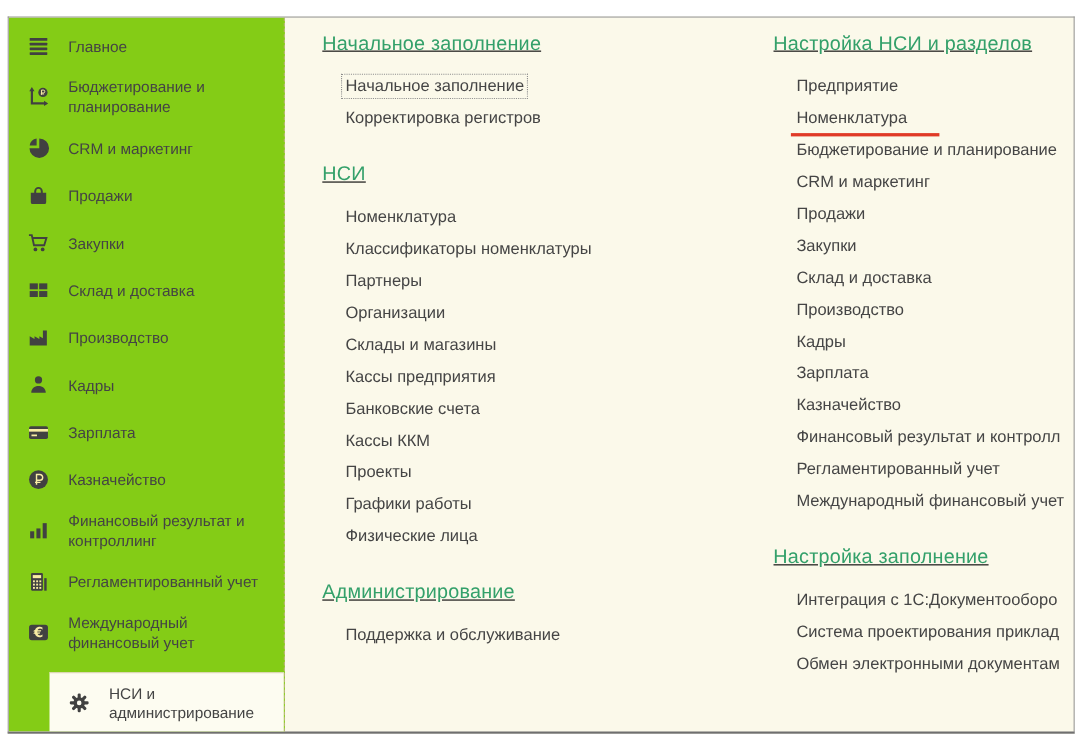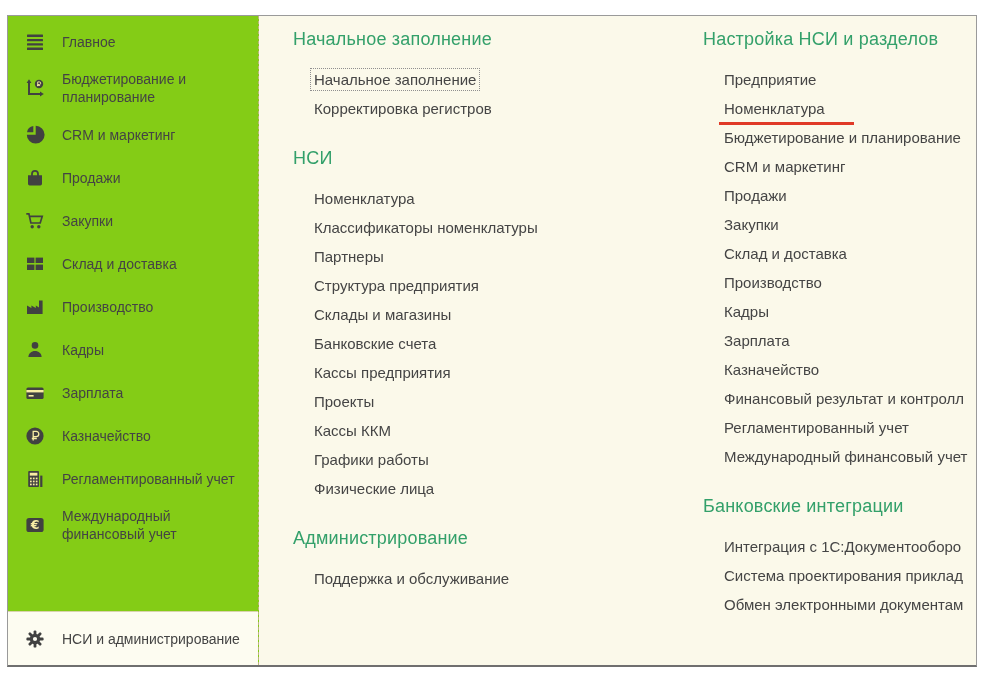--- a/index.html
+++ b/index.html
@@ -36,24 +36,25 @@
   .side-item .ic {
     width: 54px; min-width: 54px;
     display: flex; align-items: center; justify-content: center;
   }
   .side-item .lbl { width: 188px; }
   .side-item.selected {
     margin-top: auto;
     background: #fdfcf1;
     border-top: 1px solid #d9d3ae;
     min-height: 54px;
+    margin-left: 37px;
   }
   .side-item svg { display: block; }
   
-  .content { flex: 1; display: flex; min-width: 0; }
+  .content { flex: 1; display: flex; min-width: 0; text-decoration: underline; }
   .col { padding-top: 12px; }
   .col-1 { width: 444px; min-width: 444px; padding-left: 34px; }
   .col-2 { flex: 1; min-width: 0; overflow: hidden; }
   .section-title {
     color: #33a06a; font-size: 18px; font-weight: normal;
     letter-spacing: .2px;
     margin: 26px 0 13px 0; line-height: 22px;
     white-space: nowrap;
   }
   .section:first-child .section-title { margin-top: 0; }
@@ -173,20 +174,32 @@
     <span class="lbl">Зарплата</span>
   </div>
       <div class="side-item">
     <span class="ic">
           <svg width="20" height="20" viewBox="0 0 20 20">
             <circle cx="10" cy="10" r="8.6" fill="#414141"></circle>
             <path d="M8.2 14.6V5.4h3a2.6 2.6 0 1 1 0 5.2h-3m-1.4 1.9h5" fill="none" stroke="#f8eda4" stroke-width="1.3"></path>
           </svg>
         </span>
     <span class="lbl">Казначейство</span>
+  </div>
+      <div class="side-item">
+    <span class="ic">
+          <svg width="20" height="20" viewBox="0 0 20 20">
+            <g fill="#414141">
+              <rect x="2.4" y="11" width="3.7" height="6.4"></rect>
+              <rect x="8.1" y="8.4" width="3.7" height="9"></rect>
+              <rect x="13.8" y="3.6" width="3.7" height="13.8"></rect>
+            </g>
+          </svg>
+        </span>
+    <span class="lbl">Финансовый результат и контроллинг</span>
   </div>
       <div class="side-item">
     <span class="ic">
           <svg width="20" height="20" viewBox="0 0 20 20">
             <rect x="3.2" y="2" width="10.8" height="16" rx="1" fill="#414141"></rect>
             <rect x="15.2" y="6.6" width="2.2" height="11.4" fill="#414141"></rect>
             <rect x="4.8" y="3.8" width="7.6" height="2.8" fill="#f8eda4"></rect>
             <g fill="#f8eda4">
               <rect x="5" y="8.6" width="1.7" height="1.7"></rect>
               <rect x="7.9" y="8.6" width="1.7" height="1.7"></rect>
@@ -243,36 +256,36 @@
   <div class="menu-item">
     <span class="lbl-wrap">Номенклатура</span>
   </div>
           <div class="menu-item">
     <span class="lbl-wrap">Классификаторы номенклатуры</span>
   </div>
           <div class="menu-item">
     <span class="lbl-wrap">Партнеры</span>
   </div>
           <div class="menu-item">
-    <span class="lbl-wrap">Структура предприятия</span>
+    <span class="lbl-wrap">Организации</span>
   </div>
           <div class="menu-item">
     <span class="lbl-wrap">Склады и магазины</span>
   </div>
           <div class="menu-item">
+    <span class="lbl-wrap">Кассы предприятия</span>
+  </div>
+          <div class="menu-item">
     <span class="lbl-wrap">Банковские счета</span>
   </div>
           <div class="menu-item">
-    <span class="lbl-wrap">Кассы предприятия</span>
+    <span class="lbl-wrap">Кассы ККМ</span>
   </div>
           <div class="menu-item">
     <span class="lbl-wrap">Проекты</span>
-  </div>
-          <div class="menu-item">
-    <span class="lbl-wrap">Кассы ККМ</span>
   </div>
           <div class="menu-item">
     <span class="lbl-wrap">Графики работы</span>
   </div>
           <div class="menu-item">
     <span class="lbl-wrap">Физические лица</span>
   </div>
         </div>
         <div class="section">
     <h2 class="section-title">Администрирование</h2>
@@ -321,21 +334,21 @@
     <span class="lbl-wrap">Финансовый результат и контролл</span>
   </div>
           <div class="menu-item">
     <span class="lbl-wrap">Регламентированный учет</span>
   </div>
           <div class="menu-item">
     <span class="lbl-wrap">Международный финансовый учет</span>
   </div>
         </div>
         <div class="section">
-    <h2 class="section-title">Банковские интеграции</h2>
+    <h2 class="section-title">Настройка заполнение</h2>
   <div class="menu-item">
     <span class="lbl-wrap">Интеграция с 1С:Документооборо</span>
   </div>
           <div class="menu-item">
     <span class="lbl-wrap">Система проектирования приклад</span>
   </div>
           <div class="menu-item">
     <span class="lbl-wrap">Обмен электронными документам</span>
   </div>
         </div>

